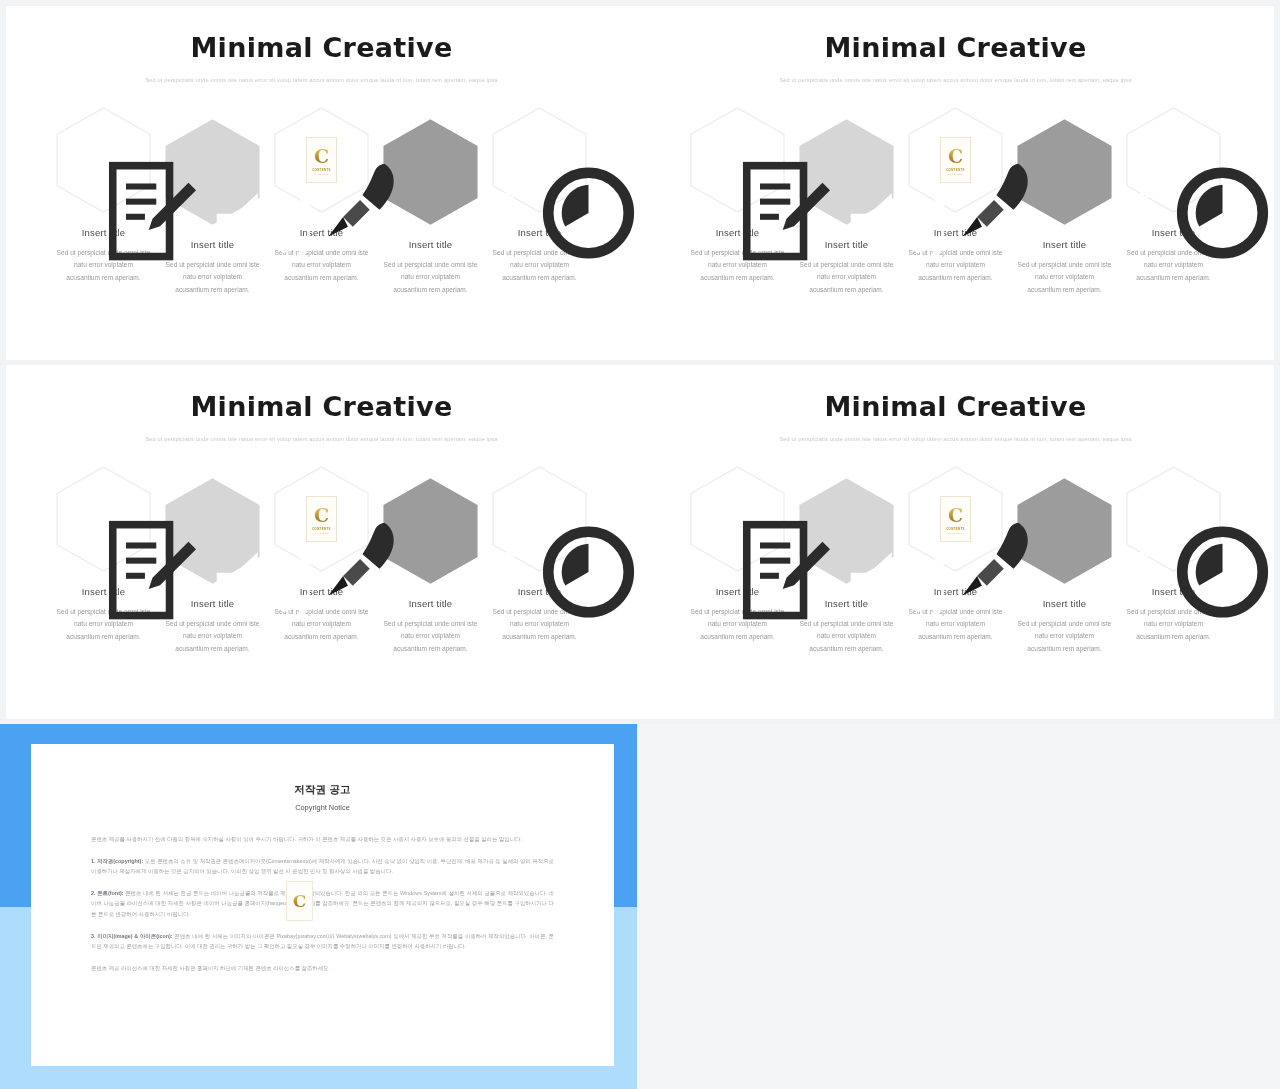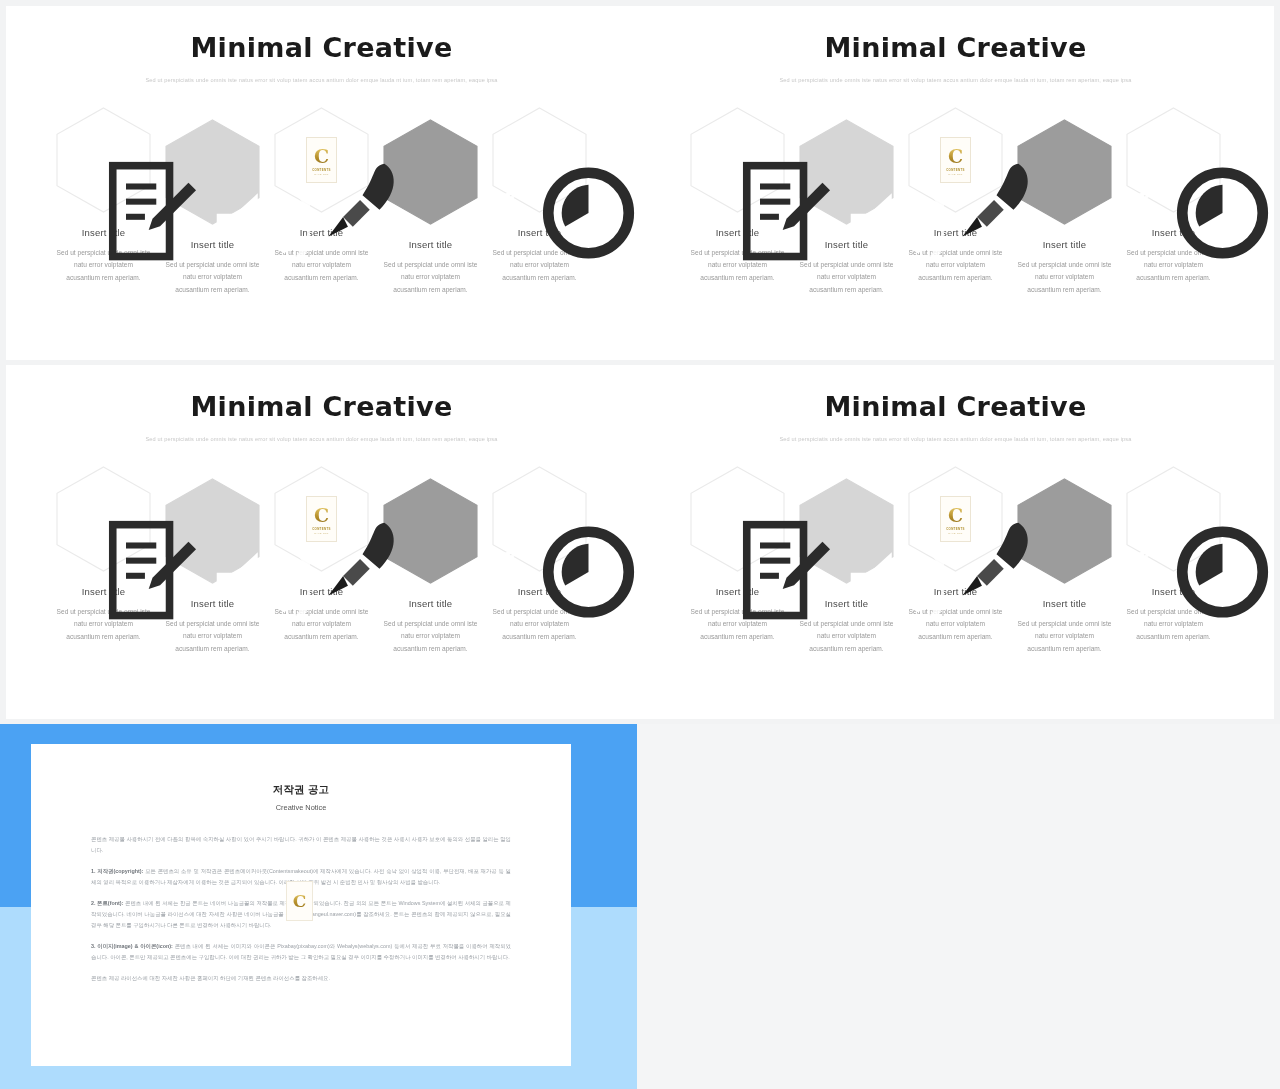--- a/index.html
+++ b/index.html
@@ -160,21 +160,21 @@
   }
   .blue-bottom {
     position: absolute;
     left: 0; top: 183px;
     width: 637px; height: 182px;
     background: #aedcfd;
   }
   .copy-card {
     position: absolute;
     left: 31px; top: 20px;
-    width: 540px; height: 322px;
+    width: 583px; height: 322px;
     background: #ffffff;
   }
   .copy-title {
     text-align: center;
     font-size: 10.5px;
     font-weight: 700;
     color: #2b2b2b;
     margin-top: 39px;
     letter-spacing: 0.2px;
   }
@@ -578,21 +578,21 @@
           <div class="item-desc">Sed ut perspiciat unde omni iste natu error volptatem acusantium rem aperiam.</div>
         </div>
       </div>
   </div>
 
   <div class="copy-wrap">
     <div class="blue-top"></div>
     <div class="blue-bottom"></div>
     <div class="copy-card">
       <div class="copy-title">저작권 공고</div>
-      <div class="copy-subtitle">Creative Notice</div>
+      <div class="copy-subtitle">Copyright Notice</div>
       <div class="copy-body">
         <div class="copy-p">콘텐츠 제공물 사용하시기 전에 다음의 항목에 숙지하실 사항이 있어 주시기 바랍니다. 귀하가 이 콘텐츠 제공물 사용하는 것은 사용시 사용자 보호에 동의와 선불을 알리는 말입니다.</div>
         <div class="copy-p">
           <b>1. 저작권(copyright):</b><span> 모든 콘텐츠의 소유 및 저작권은 콘텐츠메이커아웃(Contentsmakeout)에 제작사에게 있습니다. 사전 승낙 없이 상업적 이용, 무단전재, 배포 재가공 등 일체의 영리 목적으로 이용하거나 제삼자에게 이용하는 것은 금지되어 있습니다. 이러한 상업 행위 발견 시 준법한 민사 및 형사상의 사법을 받습니다.</span>
         </div>
         <div class="copy-p">
           <b>2. 폰트(font):</b><span> 콘텐츠 내에 된 서체는 한글 폰트는 네이버 나눔글꼴의 저작물로 제작사에 제작되었습니다. 한글 외의 모든 폰트는 Windows System에 설치된 서체의 글꼴으로 제작되었습니다. 네이버 나눔글꼴 라이선스에 대한 자세한 사항은 네이버 나눔글꼴 홈페이지(hangeul.naver.com)를 참조하세요. 폰트는 콘텐츠의 함께 제공되지 않으므로, 필요실 경우 해당 폰트를 구입하시거나 다른 폰트로 변경하여 사용하시기 바랍니다.</span>
         </div>
         <div class="copy-p">
           <b>3. 이미지(image) &amp; 아이콘(icon):</b><span> 콘텐츠 내에 된 서체는 이미지와 아이콘은 Pixabay(pixabay.com)와 Webalys(webalys.com) 등에서 제공한 무료 저작물을 이용하여 제작되었습니다. 아이콘, 폰트만 제공되고 콘텐츠에는 구입합니다. 이에 대한 권리는 귀하가 받는 그 확인하고 필요실 경우 이미지를 수정하거나 이미지를 변경하여 사용하시기 바랍니다.</span>

